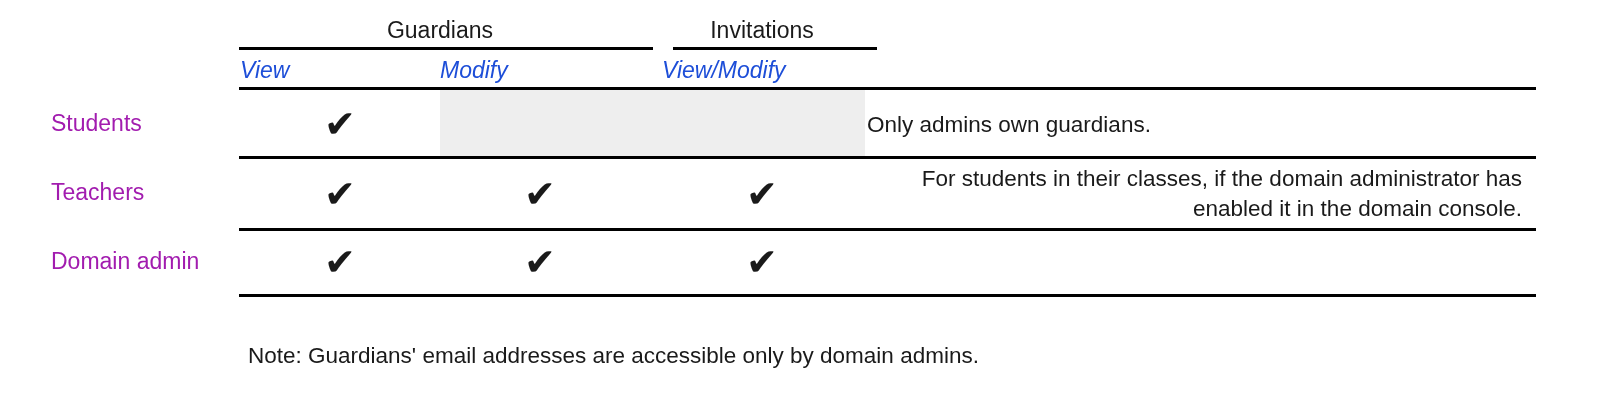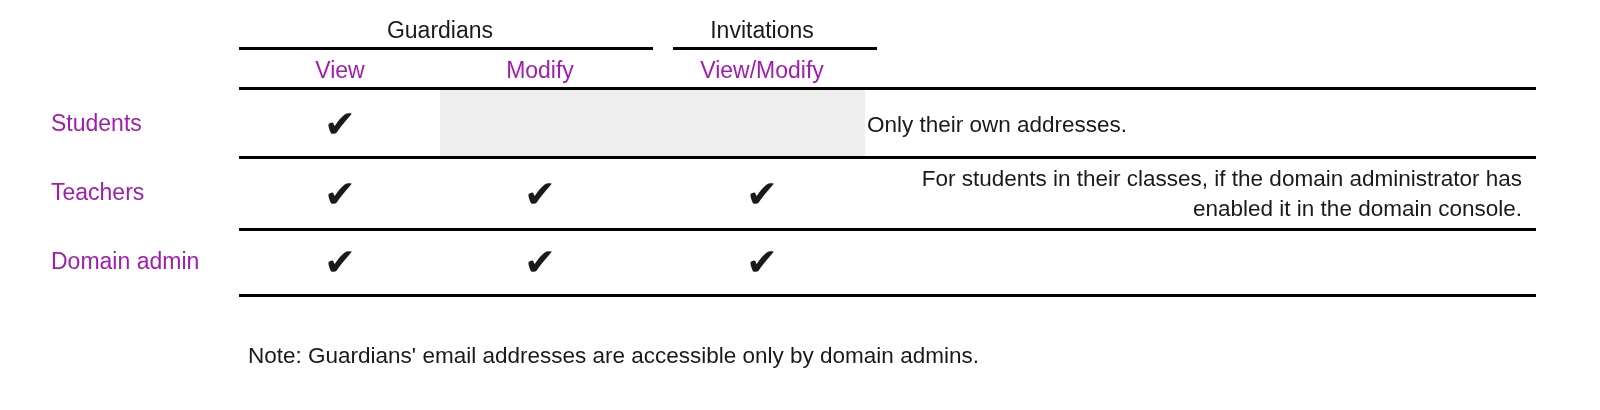--- a/index.html
+++ b/index.html
@@ -35,23 +35,23 @@
     font-size: 23px;
     line-height: 27px;
     color: #1a1a1a;
     text-align: center;
     white-space: nowrap;
   }
 
   .colhdr {
     font-size: 23px;
     line-height: 27px;
-    color: #a21caf;
-    text-align: center;
+    color: #1d4ed8;
     white-space: nowrap;
+    font-style: italic;
   }
 
   .notecell {
     font-size: 22.5px;
     line-height: 30px;
     color: #1a1a1a;
     width: 660px;
   }
 
   .footnote {
@@ -109,21 +109,21 @@
   <div class="shade" style="left:440px; top:90px; width:425px; height:66px;"></div>
 
   <div class="abs rowlabel" style="left:51px; top:110px;">Students</div>
 
   <div class="check" style="left:312px; top:105px;">✔</div>
 
   <div class="check" style="left:512px; top:105px;"></div>
 
   <div class="check" style="left:734px; top:105px;"></div>
 
-  <div class="abs notecell" style="left:867px; top:110px;">Only their own addresses.</div>
+  <div class="abs notecell" style="left:867px; top:110px;">Only admins own guardians.</div>
 
   <div class="rule" style="left:239px; top:156px; width:1297px;"></div>
 
   <div class="abs rowlabel" style="left:51px; top:179px;">Teachers</div>
 
   <div class="check" style="left:312px; top:175px;">✔</div>
 
   <div class="check" style="left:512px; top:175px;">✔</div>
 
   <div class="check" style="left:734px; top:175px;">✔</div>

